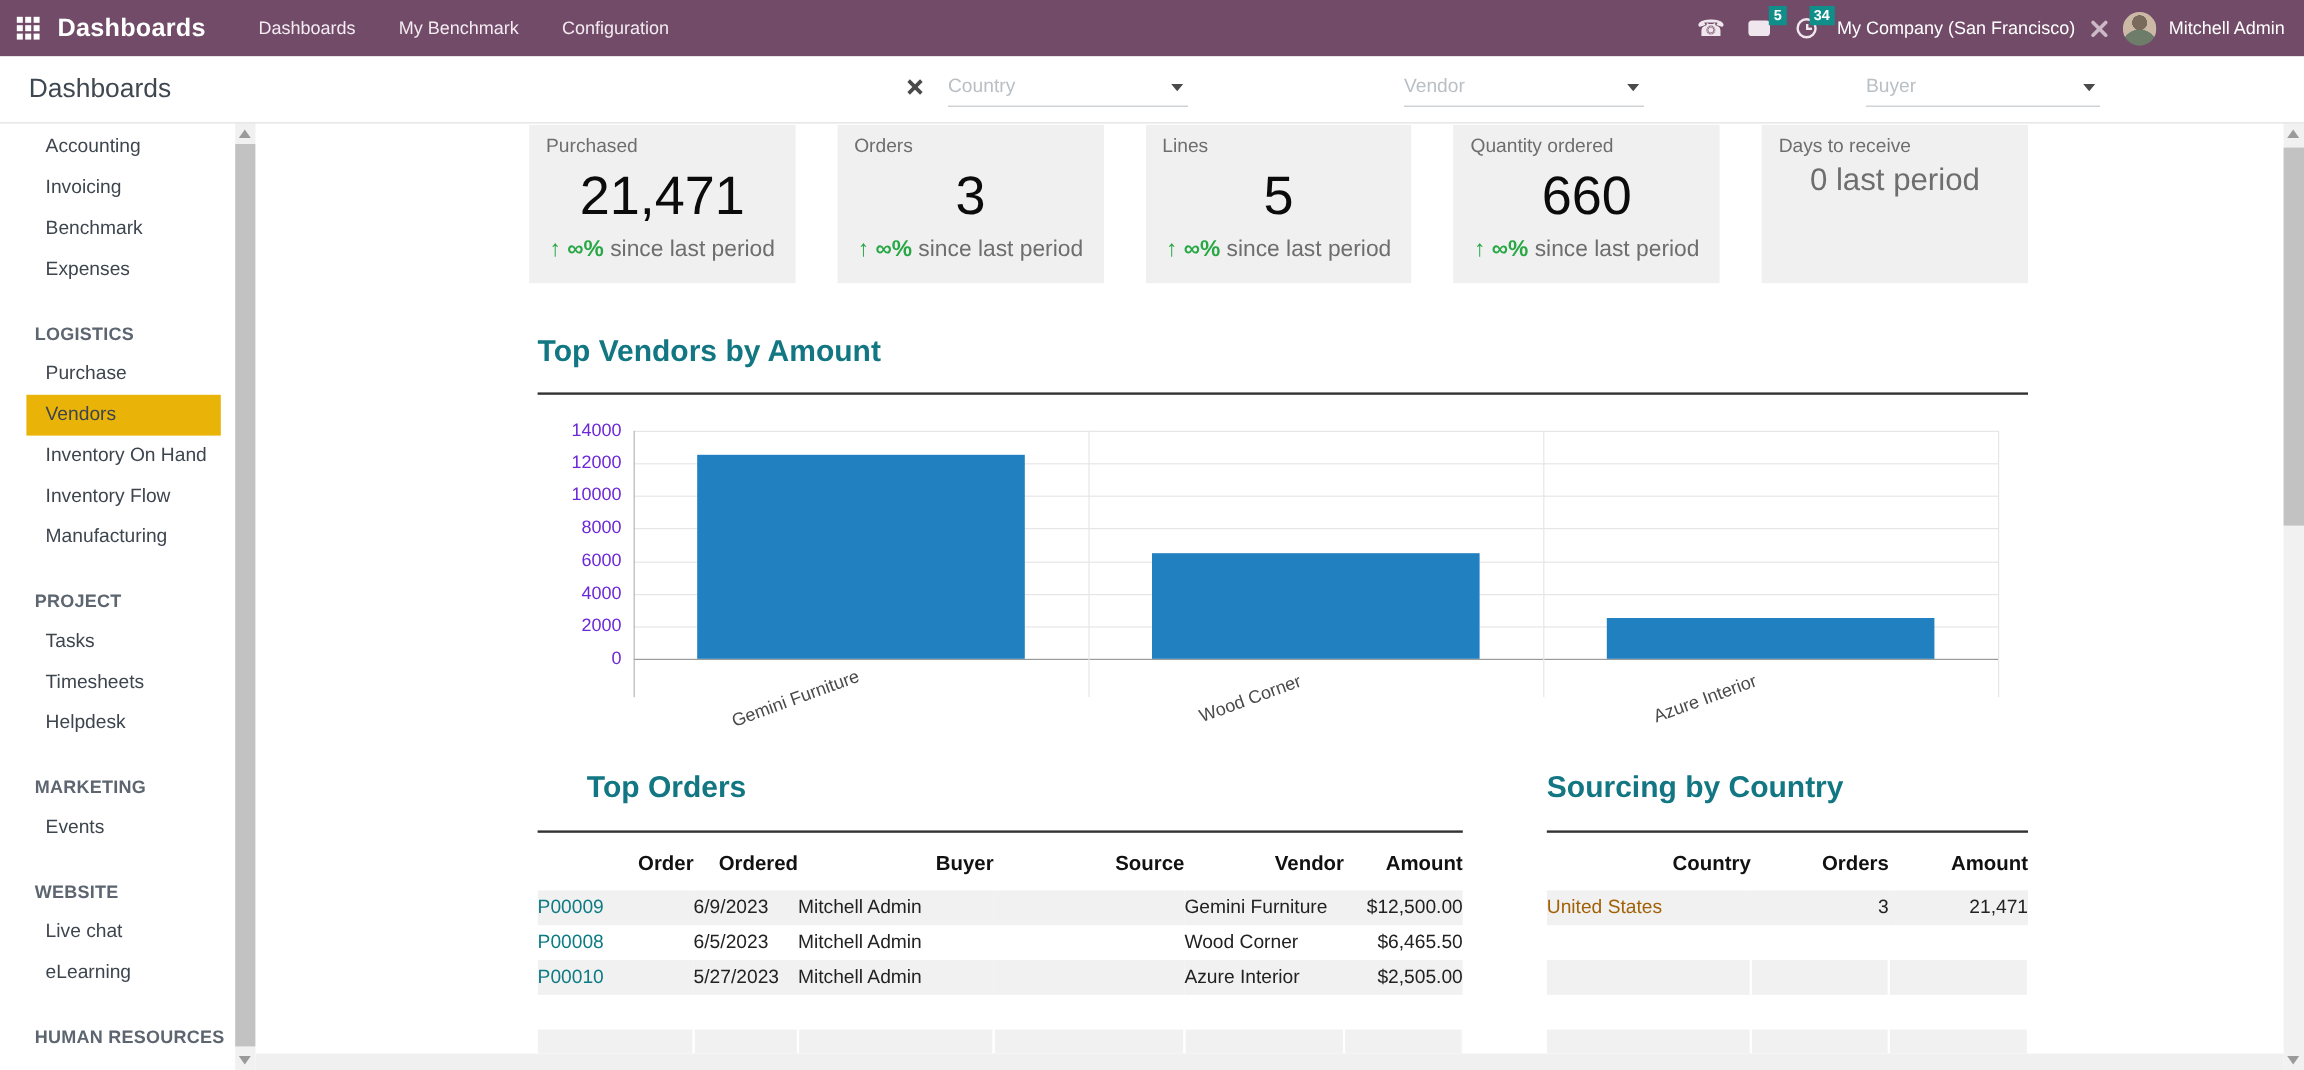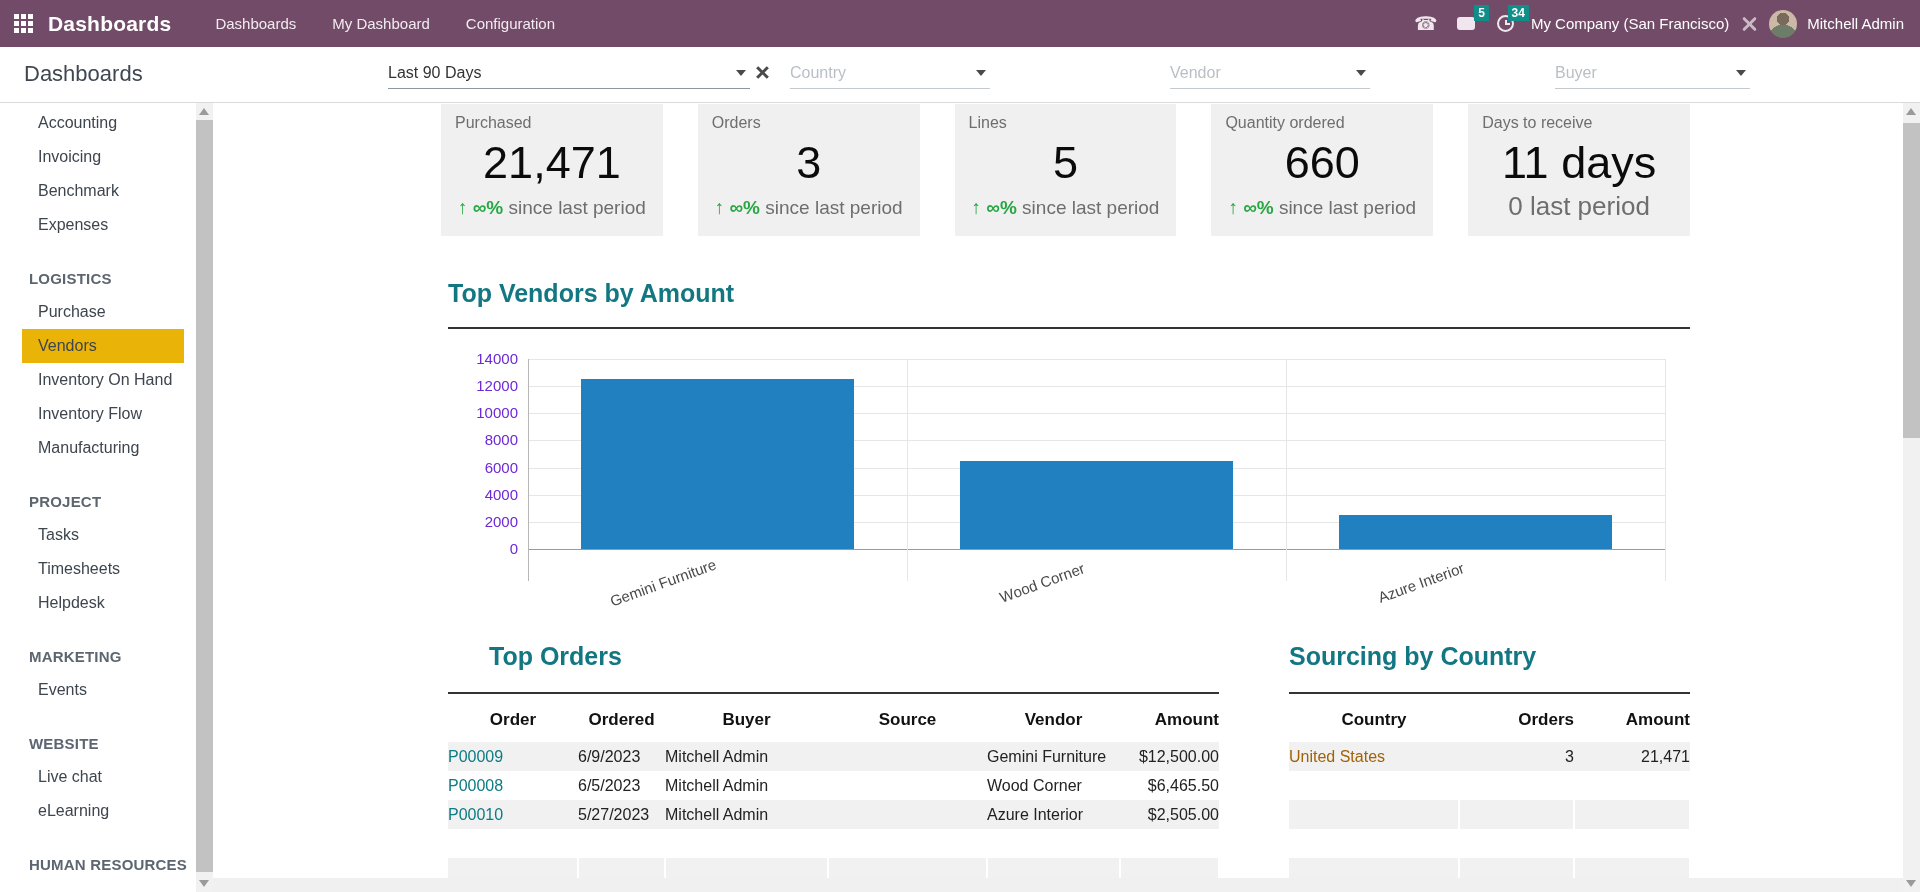--- a/index.html
+++ b/index.html
@@ -92,21 +92,21 @@
   .vline { position:absolute; top:0; width:1px; height:222px; background:#e6e6e6; }
   .vline.axis { background:#b7b7b7; }
   .ytick { position:absolute; width:65px; text-align:right; font-size:15px; color:#6d28d9; height:18px; line-height:18px; }
   .bar { position:absolute; bottom:0; width:273px; background:#2080c0; }
   .xlabel { position:absolute; width:220px; text-align:center; font-size:15px; color:#4a4a4a;
     transform:rotate(-20deg); }
 
   
   .dash-table-wrap { position:absolute; top:589px; overflow:hidden; height:186px; border-top:2px solid #333; }
   table.dash { border-collapse:collapse; table-layout:fixed; }
-  table.dash th { font-size:17px; font-weight:bold; color:#111; text-align:center; padding:16px 0 12px 0; }
+  table.dash th { font-size:17px; font-weight:bold; color:#111; text-align:right; padding:16px 0 12px 0; }
   table.dash td { font-size:16px; color:#222; height:29px; padding:0; }
   table.dash tbody tr:nth-child(odd) { background:#f1f1f1; }
   table.dash .num { text-align:right; }
   table.dash th.num { text-align:right; }
   .link-teal { color:#0e7b83; cursor:pointer; }
   .link-maroon { color:#a16207; cursor:pointer; }
   table.dash tr.filler td { border-right:2px solid #fff; }
 
   .footer-band { position:absolute; left:0; top:775px; width:1690px; height:14px; background:#f0f0f0; }
 </style>
@@ -123,21 +123,21 @@
         <span></span>
         <span></span>
         <span></span>
         <span></span>
         <span></span>
         <span></span>
     </div>
     <div class="brand">Dashboards</div>
     <div class="nav-menu">
       <div class="nav-item">Dashboards</div>
-      <div class="nav-item">My Dashboard</div>
+      <div class="nav-item">My Benchmark</div>
       <div class="nav-item">Configuration</div>
     </div>
     <div class="nav-right">
       <div class="icon-wrap">
           <span class="phone-glyph">☎</span>
         </div>
       <div class="icon-wrap">
         <span class="chat-bubble"></span>
         <span class="badge">5</span>
       </div>
@@ -153,24 +153,20 @@
           <i></i>
           <i></i>
         </div>
       <div class="avatar"></div>
       <div class="user-name">Mitchell Admin</div>
     </div>
   </div>
 
   <div class="subheader">
     <div class="page-title">Dashboards</div>
-  </div>
-  <div class="filter first" style="left:388px;width:362px;">
-    <span class="val">Last 90 Days</span>
-    <span class="caret"></span>
   </div>
   <div class="filter-x" style="left:755px;">
       <i></i>
       <i></i>
     </div>
   <div class="filter" style="left:790px;width:200px;">
     <span class="ph">Country</span>
     <span class="caret"></span>
   </div>
   <div class="filter" style="left:1170px;width:200px;">
@@ -229,21 +225,20 @@
           <div class="kpi-value">5</div>
           <div class="kpi-delta"><span class="up-arrow">↑ </span><span class="pct">∞%</span><span> since last period</span></div>
         </div>
         <div class="kpi-card">
           <div class="kpi-label">Quantity ordered</div>
           <div class="kpi-value">660</div>
           <div class="kpi-delta"><span class="up-arrow">↑ </span><span class="pct">∞%</span><span> since last period</span></div>
         </div>
         <div class="kpi-card">
           <div class="kpi-label">Days to receive</div>
-          <div class="kpi-value">11 days</div>
           <div class="kpi-sub">0 last period</div>
         </div>
       </div>
 
     <div class="section-title" style="left:235px;top:176px;">Top Vendors by Amount</div>
     <div class="chart-rule"></div>
     <div class="plot" id="plot">
         <div class="gridline zero" style="top: 190px;"></div>
         <div class="ytick" style="left: -75px; top: 181px;">0</div>
         <div class="gridline" style="top: 162.857px;"></div>

